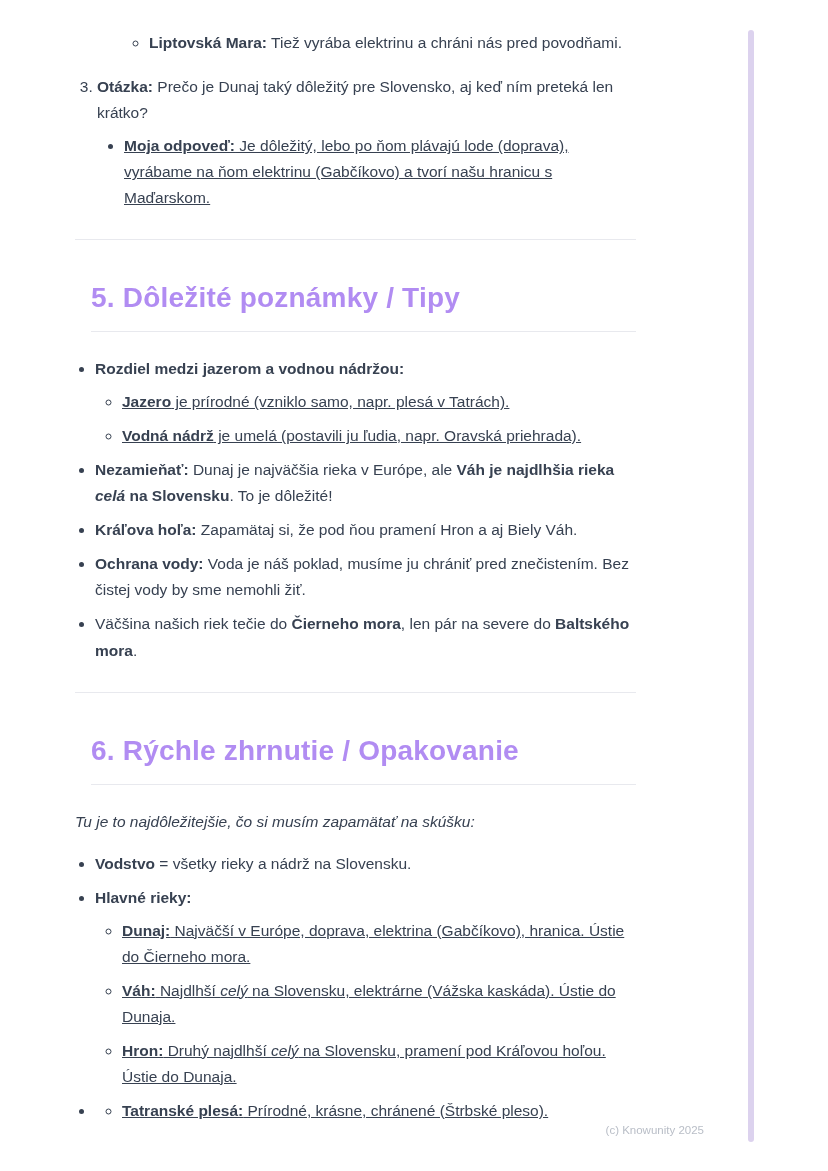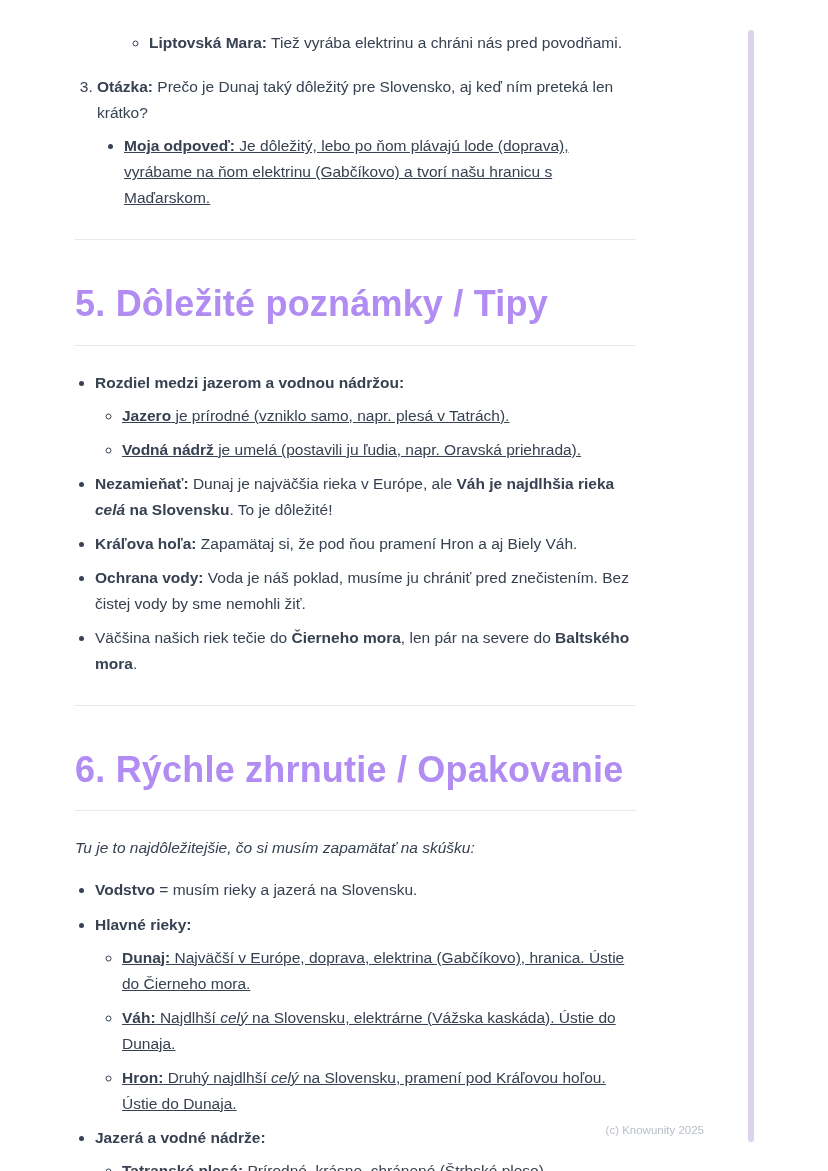--- a/index.html
+++ b/index.html
@@ -17,24 +17,24 @@
   .content {
     position: absolute;
     left: 75px; top: 30px;
     width: 561px;
     color: var(--text, #374151);
     font-size: 15.5px;
     line-height: 1.68;
   }
   .content h2 {
     color: var(--heading, #b18cf2);
-    font-size: 36px;
+    font-size: 28px;
     font-weight: 700;
     letter-spacing: 0.2px;
-    margin: 34px 0 24px 0;
+    margin: 34px 0 24px 16px;
     padding-bottom: 10px;
     border-bottom: 1px solid var(--rule, #e8e9ee);
   }
   .content hr {
     border: none;
     border-top: 1px solid var(--rule, #e8e9ee);
     margin: 28px 0;
   }
   .content p { margin: 0 0 16px 0; font-style: italic; }
   .content ul, .content ol { margin: 0 0 18px 0; }
@@ -107,38 +107,37 @@
         </li>
         <li>
           <div class="li-text"><span class="">Väčšina našich riek tečie do </span><span class="b ">Čierneho mora</span><span class="">, len pár na severe do </span><span class="b ">Baltského mora</span><span class="">.</span></div>
         </li>
       </ul>
       <hr>
       <h2>6. Rýchle zhrnutie / Opakovanie</h2>
       <p><span class="">Tu je to najdôležitejšie, čo si musím zapamätať na skúšku:</span></p>
       <ul class="marker-disc">
         <li>
-          <div class="li-text"><span class="b ">Vodstvo</span><span class=""> = musím rieky a jazerá na Slovensku.</span></div>
+          <div class="li-text"><span class="b ">Vodstvo</span><span class=""> = všetky rieky a nádrž na Slovensku.</span></div>
         </li>
         <li>
           <div class="li-text"><span class="b ">Hlavné rieky:</span></div>
           <ul class="marker-circle">
             <li>
               <div class="li-text"><span class="b ">Dunaj:</span><span class=""> Najväčší v Európe, doprava, elektrina (Gabčíkovo), hranica. Ústie do Čierneho mora.</span></div>
             </li>
             <li>
               <div class="li-text"><span class="b ">Váh:</span><span class=""> Najdlhší </span><span class="i">celý</span><span class=""> na Slovensku, elektrárne (Vážska kaskáda). Ústie do Dunaja.</span></div>
             </li>
             <li>
               <div class="li-text"><span class="b ">Hron:</span><span class=""> Druhý najdlhší </span><span class="i">celý</span><span class=""> na Slovensku, pramení pod Kráľovou hoľou. Ústie do Dunaja.</span></div>
             </li>
           </ul>
         </li>
         <li>
-          <div class="li-text"><span class="b ">Jazerá a vodné nádrže:</span></div>
           <ul class="marker-circle">
             <li>
               <div class="li-text"><span class="b ">Tatranské plesá:</span><span class=""> Prírodné, krásne, chránené (Štrbské pleso).</span></div>
             </li>
           </ul>
         </li>
       </ul>
     </main>
   <div class="scrollbar"></div>
   <div class="footer">(c) Knowunity 2025</div>

